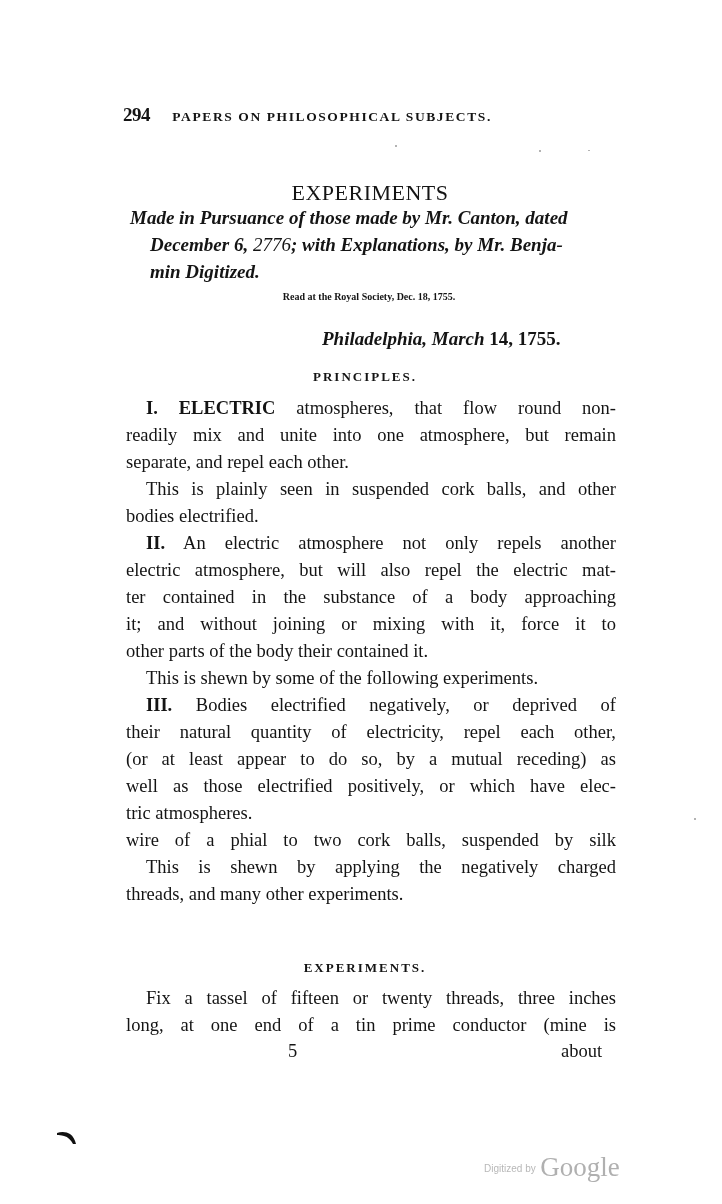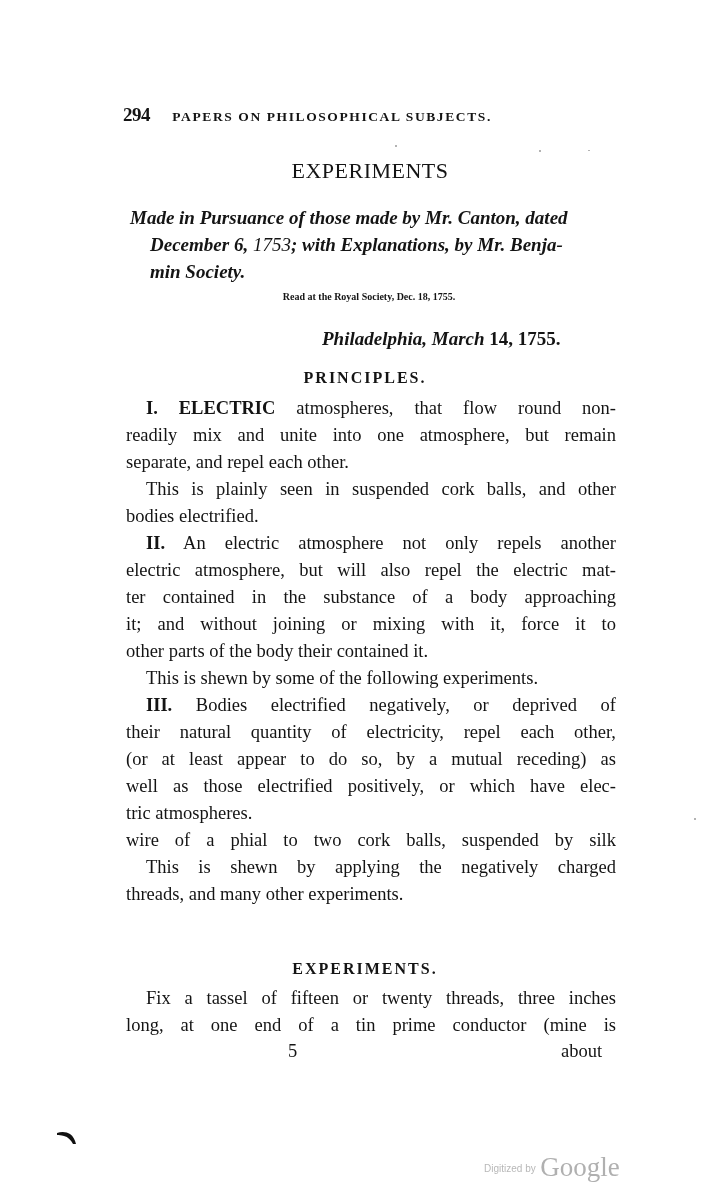--- a/index.html
+++ b/index.html
@@ -32,21 +32,21 @@
       font-size: 19px;
       letter-spacing: -0.5px;
       margin-right: 18px;
     }
     .running-head .rtitle {
       letter-spacing: 1.6px;
       font-size: 13.5px;
     }
     .title {
       position: absolute;
-      left: 0; width: 722px; top: 158px;
+      left: 0; width: 722px; top: 180px;
       text-align: center;
       font-size: 22px;
       letter-spacing: 0.5px;
       padding-left: 18px;
       box-sizing: border-box;
     }
     .subtitle {
       position: absolute;
       left: 130px; top: 204px;
       width: 492px;
@@ -75,21 +75,21 @@
       left: 322px; top: 328px;
       font-size: 19px;
       font-weight: bold;
       white-space: nowrap;
     }
     .dateline .it { font-style: italic; }
     .section-head {
       position: absolute;
       left: 0; width: 722px;
       text-align: center;
-      font-size: 16px;
+      font-size: 13px;
       font-weight: bold;
       letter-spacing: 2px;
       padding-left: 8px;
       box-sizing: border-box;
     }
     .body-text {
       position: absolute;
       left: 126px;
       width: 490px;
       font-size: 18.5px;
@@ -148,22 +148,22 @@
 
   <div class="running-head">
     <span class="pgnum">294</span>
     <span class="rtitle">PAPERS ON PHILOSOPHICAL SUBJECTS.</span>
   </div>
 
   <div class="title">EXPERIMENTS</div>
 
   <div class="subtitle">
     <span class="line">Made in Pursuance of those made by Mr. Canton, dated</span>
-    <span class="line indent"><span>December 6, </span><span class="plain">1753</span><span>; with Explanations, by Mr. Benja-</span></span>
-    <span class="line indent">min Society.</span>
+    <span class="line indent"><span>December 6, </span><span class="plain">2776</span><span>; with Explanations, by Mr. Benja-</span></span>
+    <span class="line indent">min Digitized.</span>
   </div>
 
   <div class="read-note">Read at the Royal Society, Dec. 18, 1755.</div>
 
   <div class="dateline">
     <span class="it">Philadelphia,</span>
     <span class="it">March</span>
     <span>14, 1755.</span>
   </div>
 

